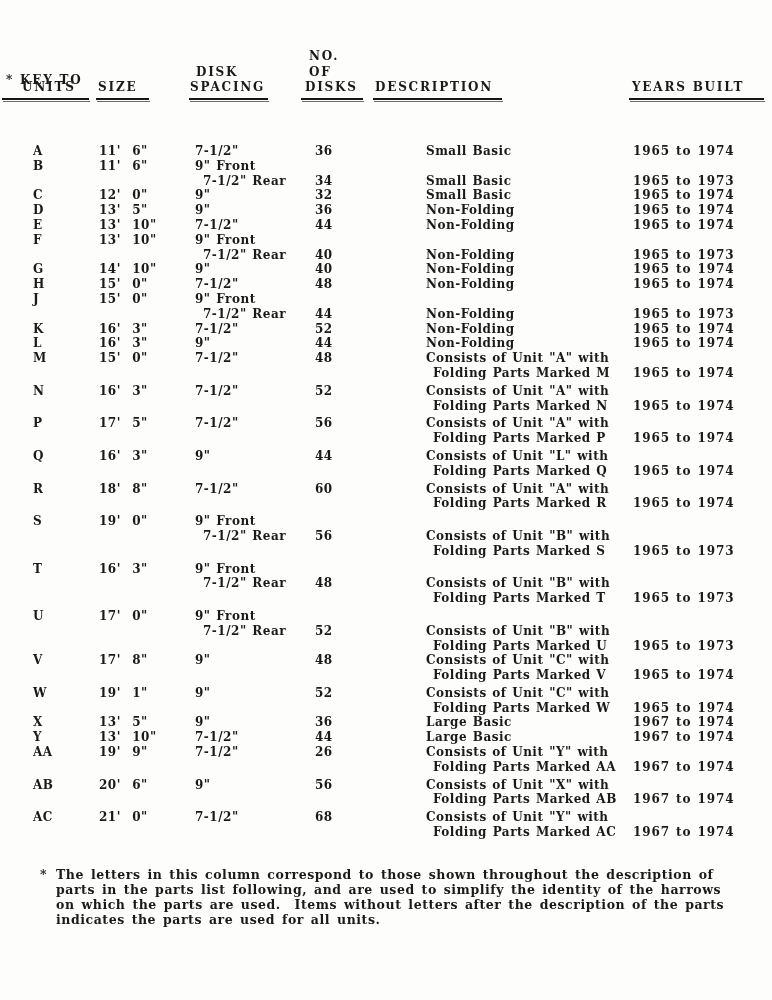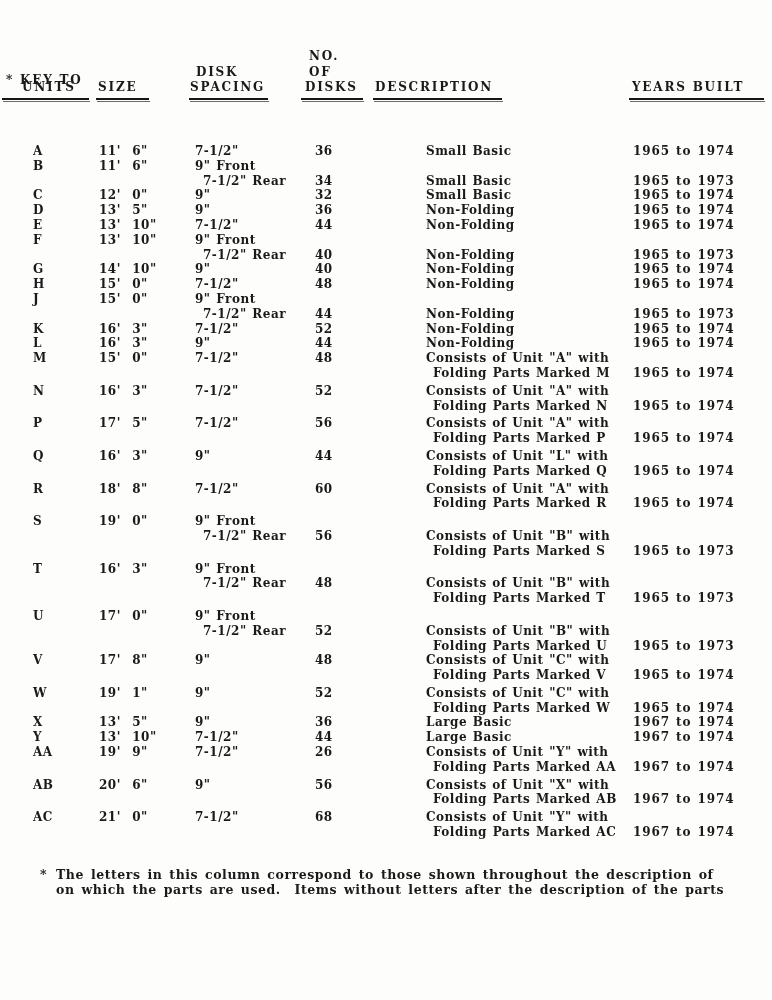--- a/index.html
+++ b/index.html
@@ -388,17 +388,19 @@
       <div class="row">
         <span class="cell c-desc indent">Folding Parts Marked AC</span>
         <span class="cell c-years">1967 to 1974</span>
       </div>
     </div>
 
   <div class="footnote">
     <span class="foot-marker">*</span>
     <div class="foot-lines">
       <div class="foot-line">The letters in this column correspond to those shown throughout the description of</div>
+      <div class="foot-line">parts in the parts list following, and are used to simplify the identity of the harrows</div>
       <div class="foot-line">on which the parts are used.  Items without letters after the description of the parts</div>
+      <div class="foot-line">indicates the parts are used for all units.</div>
     </div>
   </div>
 
 </div>
 
 </body></html>

